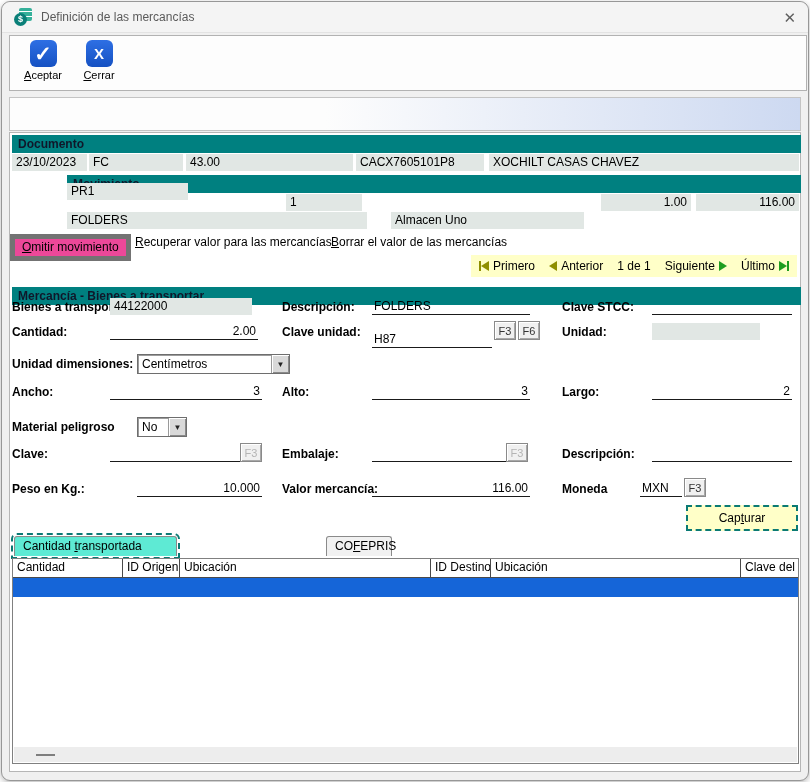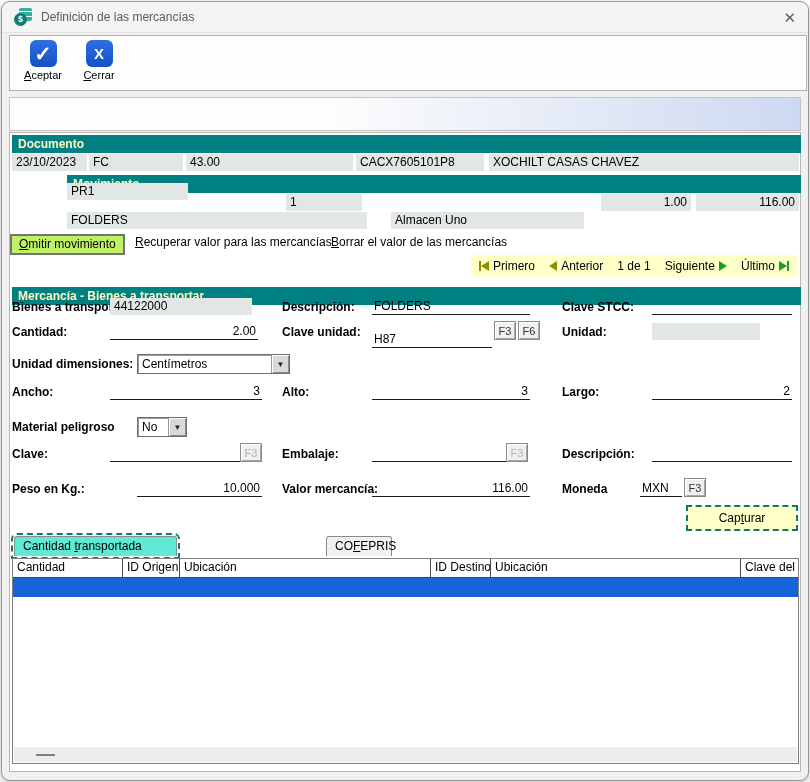--- a/index.html
+++ b/index.html
@@ -25,31 +25,31 @@
   .tb-ico.check{font-size:21px;}
   .tb-ico.xletter{font-size:15px;}
   .tb-lbl{font-size:11px;color:#000;margin-top:2px;}
   .u{text-decoration:underline;}
   
   .grad-band{position:absolute;left:7px;top:95px;width:790px;height:32px;
     background:linear-gradient(90deg,#fdfdfd 40%,#cdd9f1);border:1px solid #c4c4c4;}
   
   .content{position:absolute;left:7px;top:130px;width:790px;height:638px;background:#fff;
     border:1px solid #b6b6b6;font-size:12px;}
-  .sec-hdr{position:absolute;height:18px;background:#008080;color:#fef9c3;font-weight:bold;
+  .sec-hdr{position:absolute;height:18px;background:#008080;color:#0f172a;font-weight:bold;
     line-height:18px;padding-left:6px;}
   .ro{position:absolute;height:17px;line-height:17px;background:#e1e7e4;padding:0 4px;
     white-space:nowrap;overflow:hidden;}
   .ro.num{text-align:right;}
   .lbl{position:absolute;font-weight:bold;white-space:nowrap;}
   .ul{position:absolute;height:16px;border:none;border-bottom:1px solid #1a1a1a;background:transparent;
     font-family:"Liberation Sans",sans-serif;font-size:12px;padding:0 2px;}
   .ul.num{text-align:right;}
   .linkbtn{position:absolute;height:17px;line-height:17px;padding:0 7px;white-space:nowrap;cursor:default;}
-  .linkbtn.hl{background:#bef264;border:2px solid #737373;}
+  .linkbtn.hl{background:#ec4899;border:5px solid #737373;}
   .nav-strip{position:absolute;left:461px;top:122px;width:326px;height:17px;background:#ffffc8;
     display:flex;align-items:center;justify-content:space-between;padding:11px 8px;box-sizing:border-box;}
   .nav-item{display:flex;align-items:center;gap:4px;cursor:default;}
   .tri-l{width:0;height:0;border-top:5px solid transparent;border-bottom:5px solid transparent;border-right:8px solid #8f8f00;}
   .tri-r{width:0;height:0;border-top:5px solid transparent;border-bottom:5px solid transparent;border-left:8px solid #1f9e1f;}
   .vbar-o{width:2px;height:10px;background:#8f8f00;}
   .vbar-g{width:2px;height:10px;background:#1f9e1f;}
   .nav-ico{display:flex;align-items:center;}
   .combo{position:absolute;height:20px;background:#fff;border:1px solid #6e6e6e;
     box-shadow:inset 1px 1px 0 #9c9c9c, 1px 1px 0 #fff;display:flex;align-items:center;box-sizing:border-box;}

